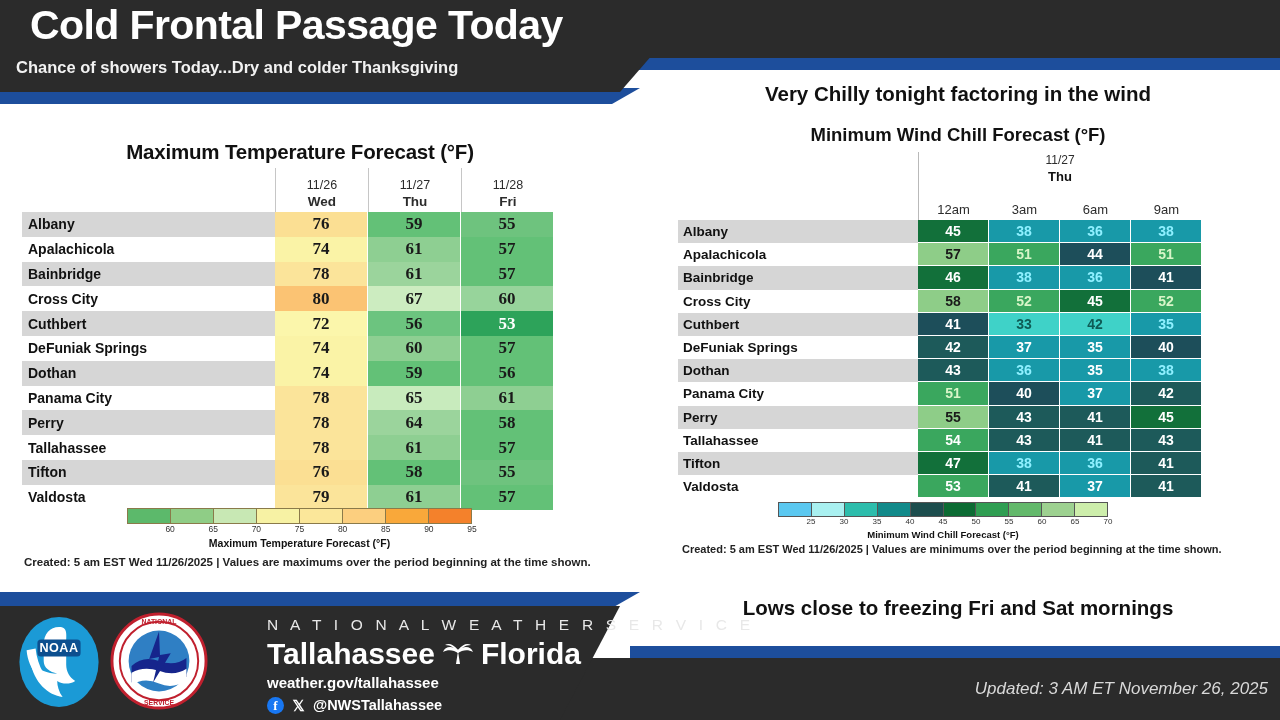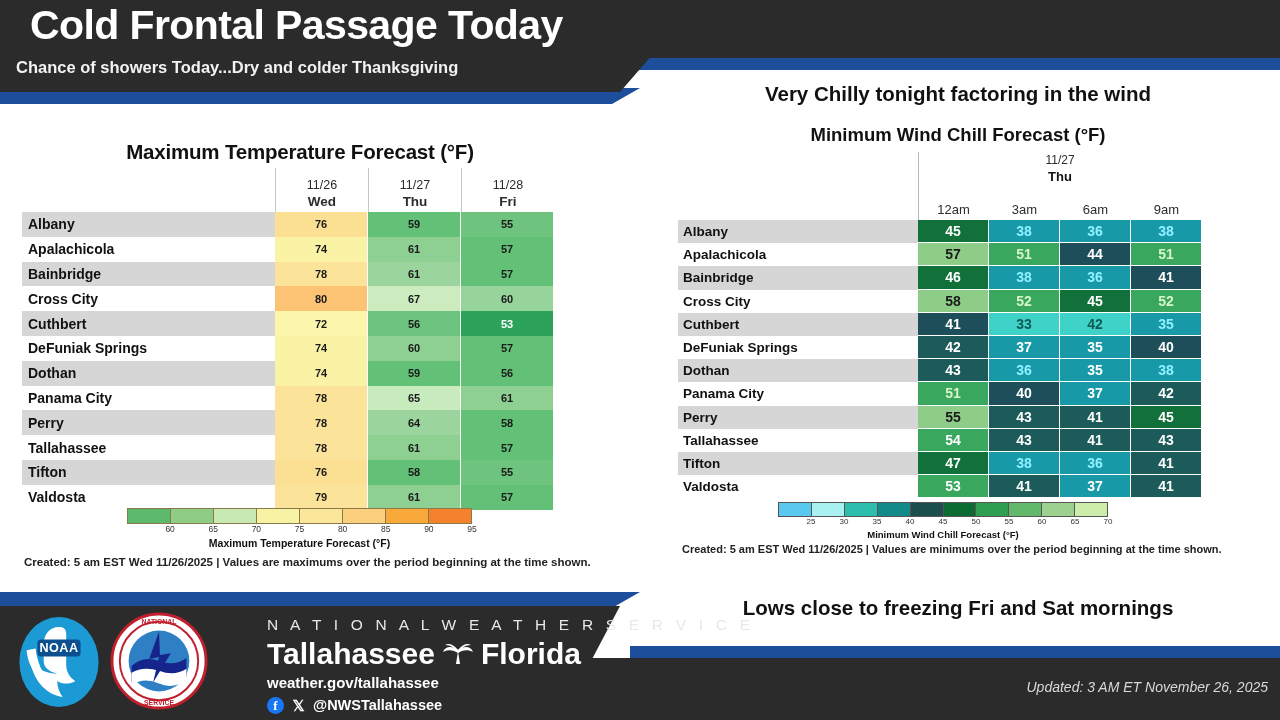--- a/index.html
+++ b/index.html
@@ -58,23 +58,24 @@
     padding-bottom:2px;box-sizing:border-box;
   }
   .lt-head .col .d{font-size:12.5px;line-height:16px;}
   .lt-head .col .w{font-size:13.5px;font-weight:bold;line-height:17px;}
   .lt-row{display:flex;height:24.8px;align-items:stretch;}
   .lt-row .name{
     width:253px;font-size:14px;font-weight:bold;color:#111;
     display:flex;align-items:center;padding-left:6px;box-sizing:border-box;
   }
   .lt-row .cell{
-    width:93px;text-align:center;font-size:11px;font-weight:bold;
+    width:93px;text-align:center;font-size:17px;font-weight:bold;
     display:flex;align-items:center;justify-content:center;box-sizing:border-box;
     border-right:1px solid #ffffff;
+    font-family:Liberation Serif, serif;
   }
   .shade{background:#d6d6d6;}
 
   .cbar-wrap{position:absolute;left:0;top:508px;width:600px;z-index:5;}
   .cbar{position:relative;left:127px;width:345px;height:16px;display:flex;border:1px solid #8a7a4a;box-sizing:border-box;}
   .cbar div{flex:1;border-right:1px solid #8a7a4a;}
   .cbar div:last-child{border-right:none;}
   .cb-ticks{position:relative;left:127px;width:345px;height:14px;}
   .cb-ticks span{position:absolute;font-size:8.5px;color:#333;transform:translateX(-50%);top:0;}
   .cb-lab{position:relative;left:127px;width:345px;text-align:center;font-size:10.5px;font-weight:bold;color:#111;margin-top:-1px;}
@@ -143,21 +144,21 @@
   .nws-logo{position:absolute;left:110px;top:612px;width:98px;height:98px;z-index:9;}
   .ftr-text{position:absolute;left:220px;top:614px;z-index:9;color:#ffffff;margin-left:47px;}
   .ftr-nws{font-size:15.5px;letter-spacing:4.2px;color:#e8e8e8;line-height:22px;}
   .ftr-city{font-size:30px;font-weight:bold;line-height:36px;white-space:nowrap;display:flex;align-items:center;gap:6px;}
   .ftr-url{font-size:15px;font-weight:bold;line-height:22px;color:#ffffff;}
   .ftr-social{font-size:14.5px;font-weight:bold;line-height:22px;color:#ffffff;display:flex;align-items:center;gap:6px;}
   .fb-ico{display:inline-block;width:17px;height:17px;border-radius:50%;background:#1877f2;color:#fff;font-size:13px;font-weight:bold;text-align:center;line-height:17px;font-family:"Liberation Serif",serif;}
   .x-ico{display:inline-block;width:17px;font-size:15px;color:#fff;text-align:center;line-height:17px;}
   .updated{
     position:absolute;right:12px;top:679px;z-index:9;
-    font-size:14px;font-style:italic;color:#d9d9d9;
+    font-size:17px;font-style:italic;color:#d9d9d9;
   }
 </style>
 </head>
 <body>
 
 <div class="stage">
 
   <div class="left-panel"></div>
   <div class="lp-title">Maximum Temperature Forecast (°F)</div>
 

